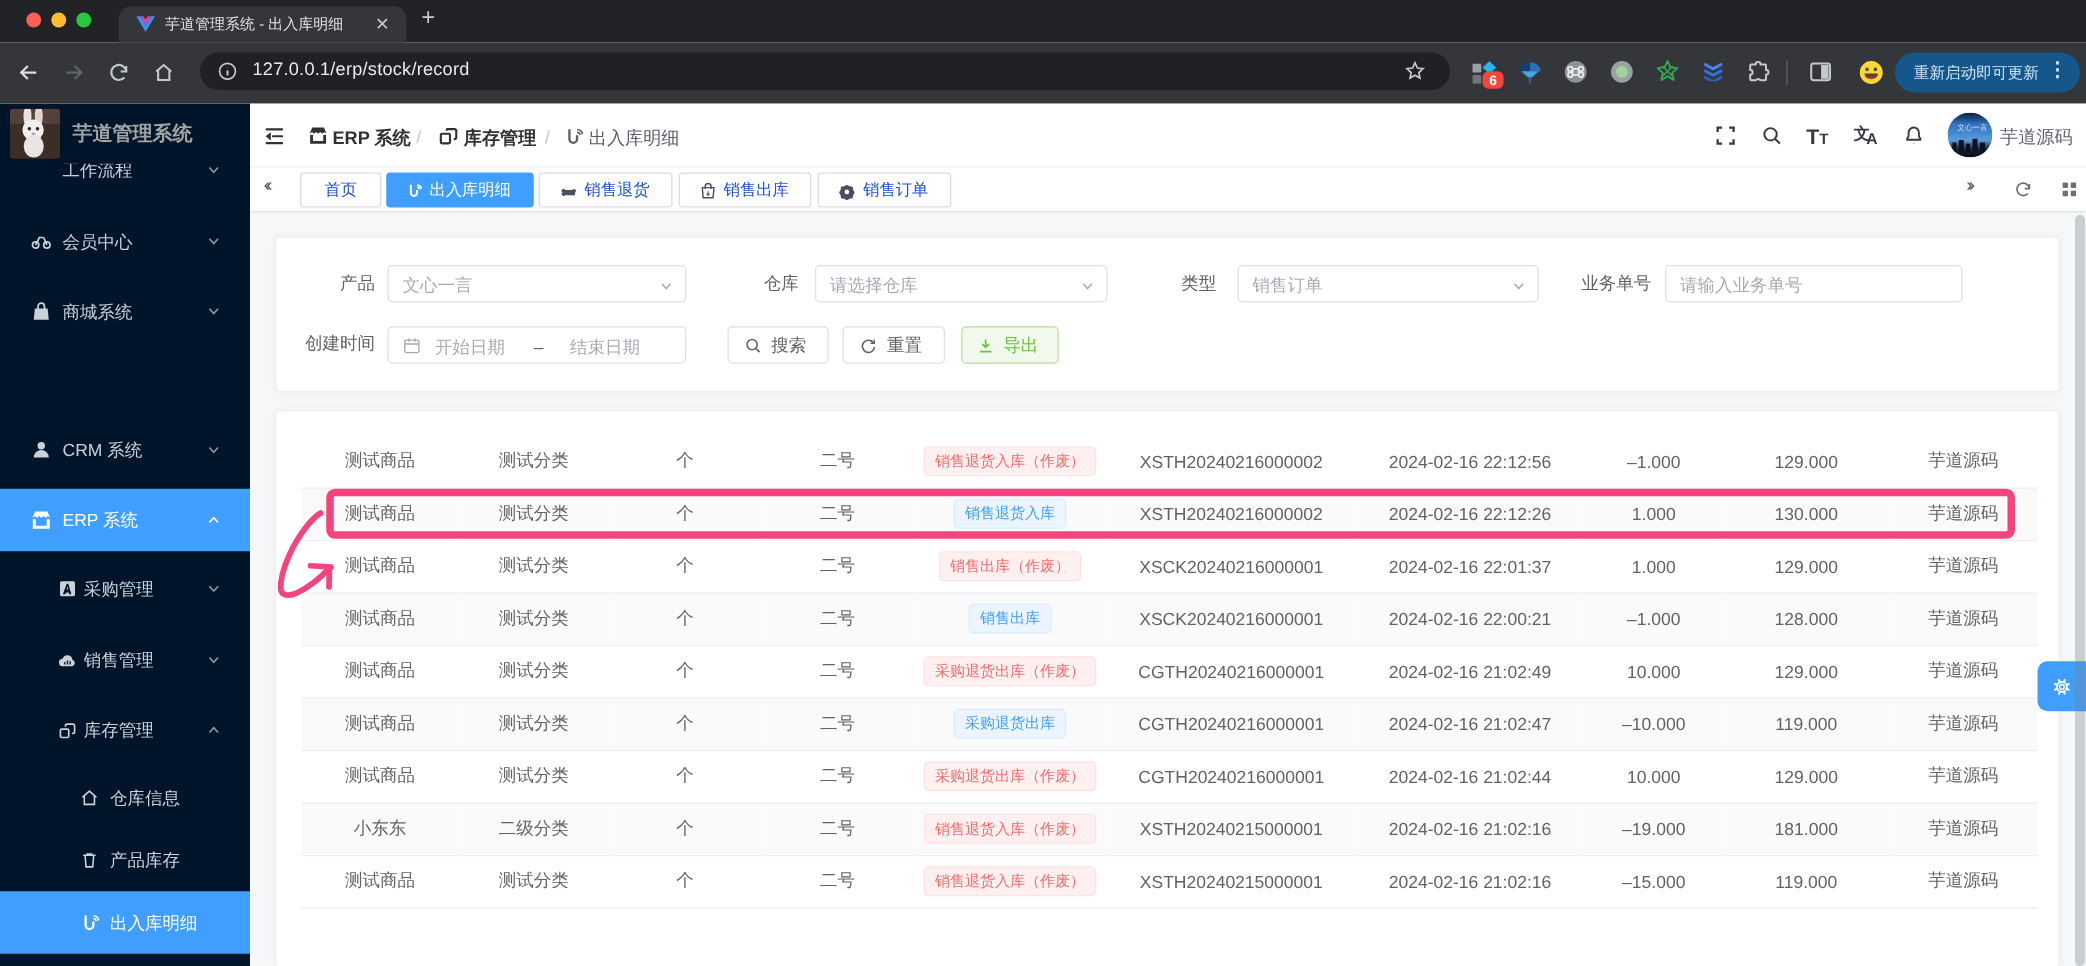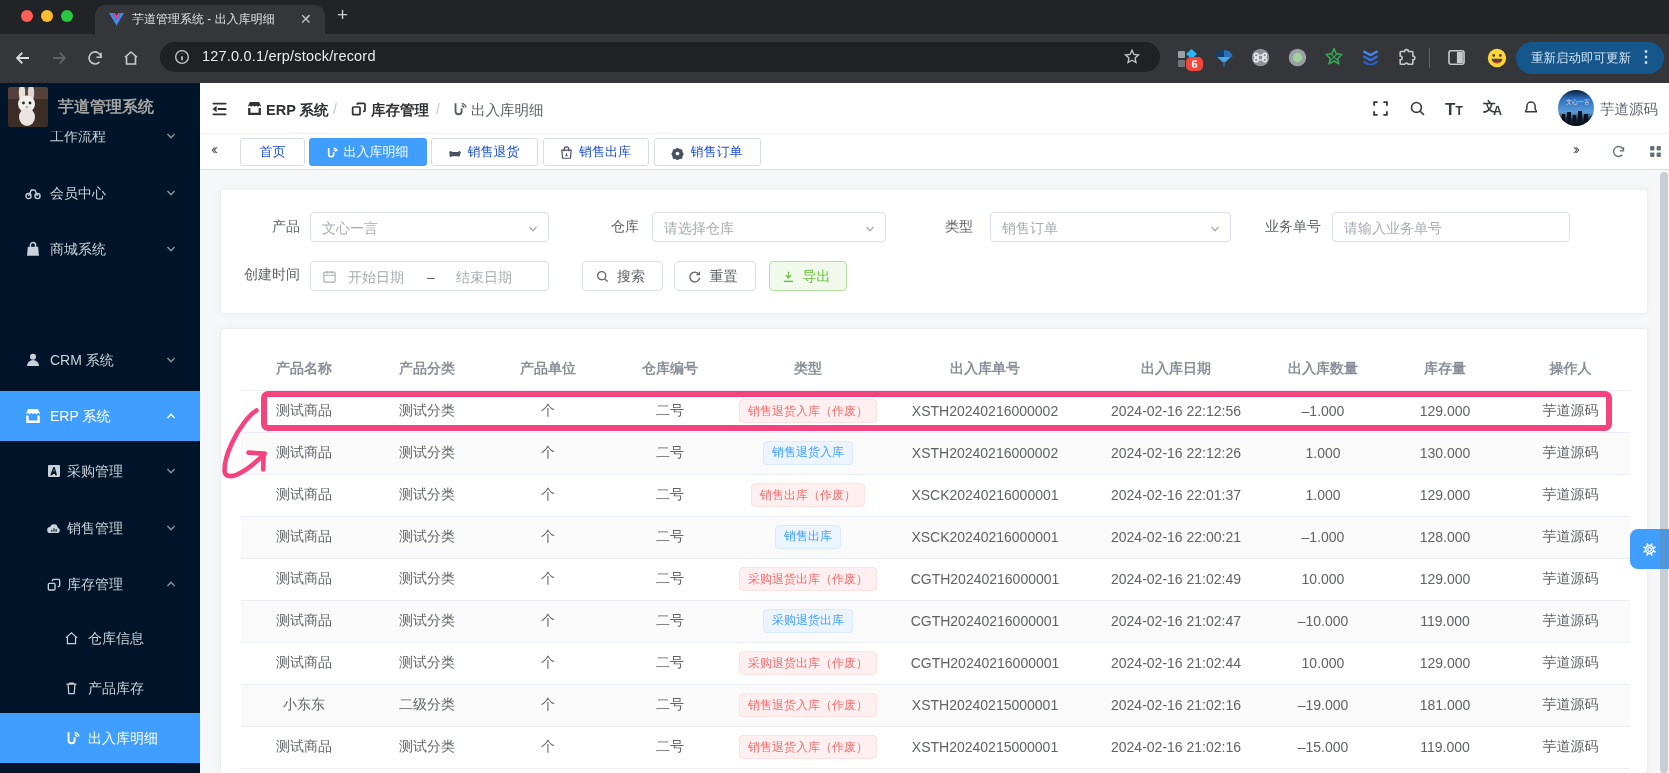--- a/index.html
+++ b/index.html
@@ -452,32 +452,20 @@
               <col style="width:122px">
               <col style="width:122px">
               <col style="width:154px">
               <col style="width:200px">
               <col style="width:182px">
               <col style="width:112px">
               <col style="width:132px">
               <col style="width:119px">
             </colgroup>
           <tbody>
-              <tr>
-                <th>产品名称</th>
-                <th>产品分类</th>
-                <th>产品单位</th>
-                <th>仓库编号</th>
-                <th>类型</th>
-                <th>出入库单号</th>
-                <th>出入库日期</th>
-                <th>出入库数量</th>
-                <th>库存量</th>
-                <th>操作人</th>
-              </tr>
           <tr>
                 <td>测试商品</td>
                 <td>测试分类</td>
                 <td>个</td>
                 <td>二号</td>
                 <td><span class="tag-red">销售退货入库（作废）</span></td>
                 <td>XSTH20240216000002</td>
                 <td>2024-02-16 22:12:56</td>
                 <td>–1.000</td>
                 <td>129.000</td>

